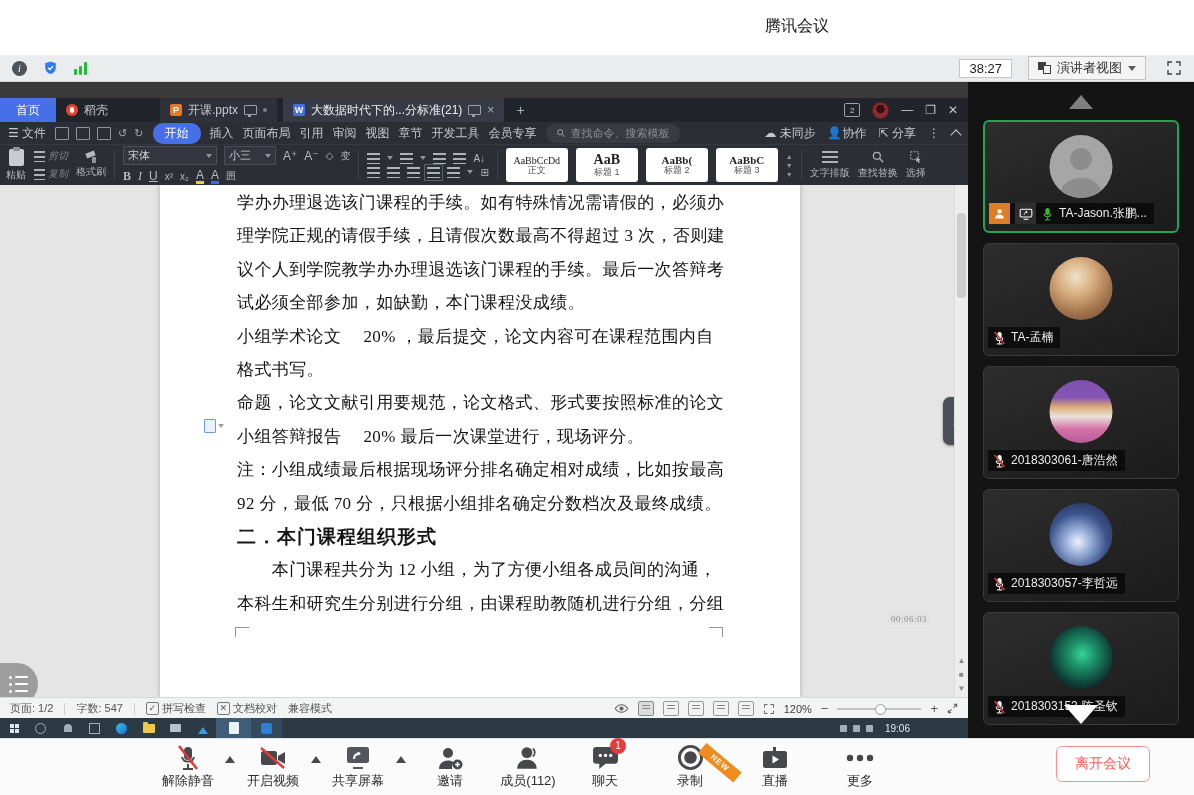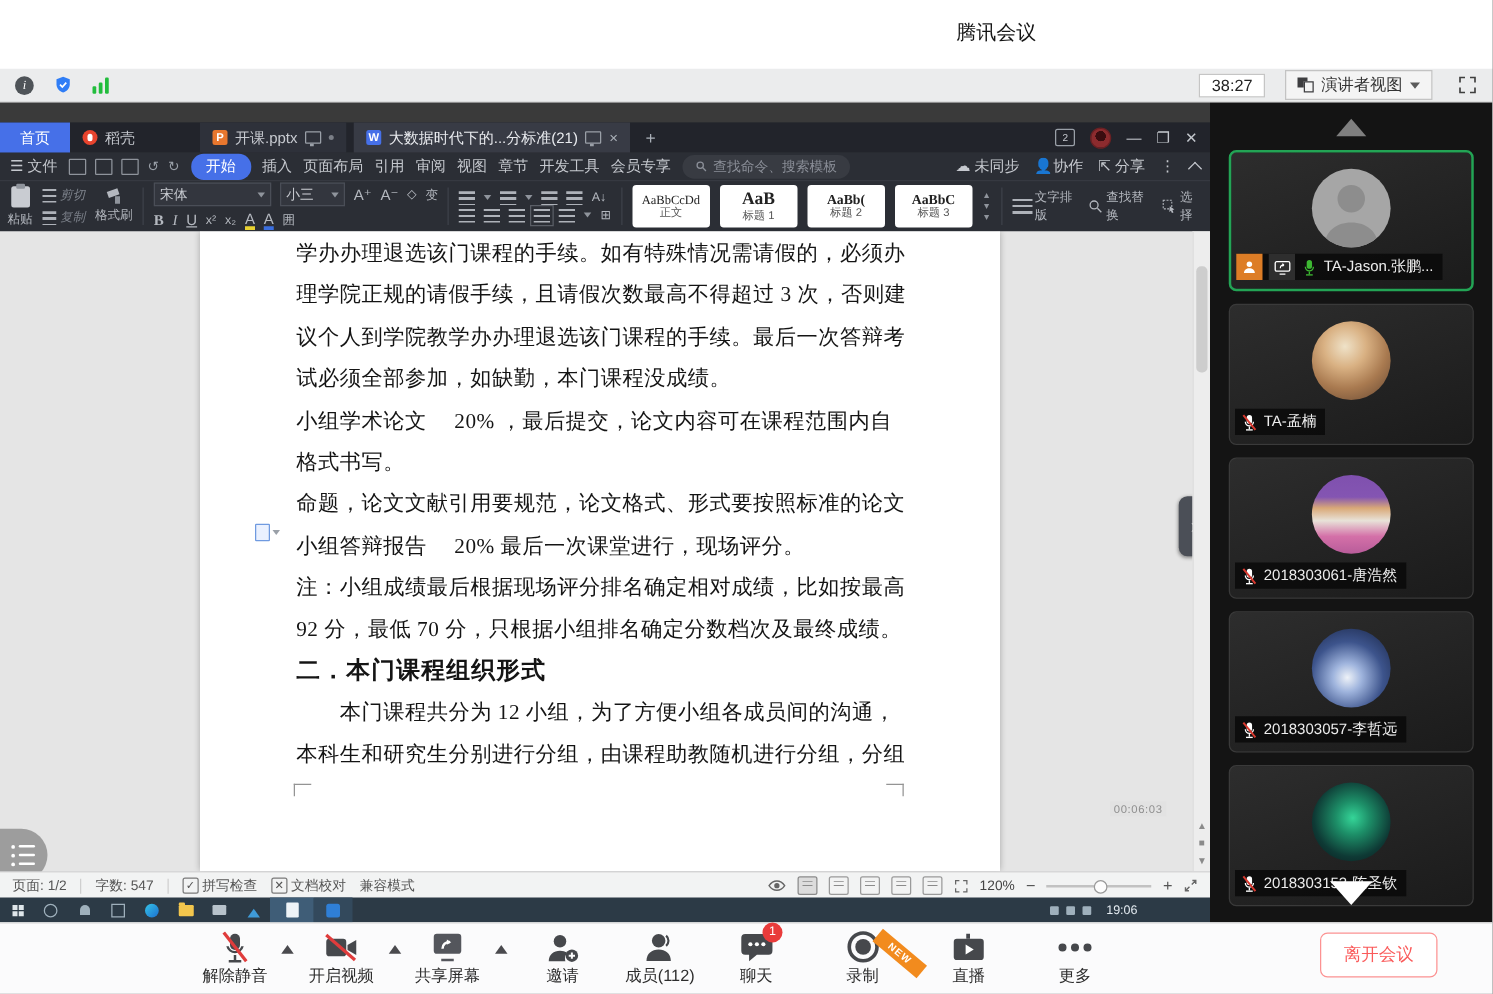--- a/index.html
+++ b/index.html
@@ -77,37 +77,37 @@
   .fcolor.y:after{content:"";position:absolute;left:0;right:0;bottom:0;height:3px;background:#e8d232;}
   .fcolor.b:after{content:"";position:absolute;left:0;right:0;bottom:0;height:3px;background:#3b6fe0;}
   .fsmall{font-size:10px;}
   .mbars{width:13px;height:11px;background:repeating-linear-gradient(180deg,#aeb2b9 0 2px,transparent 2px 5px);flex:none;}
   .mbars.c{width:11px;}
   .mcaret{width:0;height:0;border:3px solid transparent;border-top:4px solid #8f949c;margin-top:3px;}
   .stylebox{width:62px;height:34px;background:#fff;border-radius:3px;display:flex;flex-direction:column;align-items:center;justify-content:center;line-height:1.1;}
   .stylebox .s1{font-family:"Liberation Serif",serif;font-size:11px;color:#222;font-weight:bold;white-space:nowrap;}
   .stylebox .s2{font-size:9px;color:#555;}
   .styscroll{display:flex;flex-direction:column;gap:2px;color:#8f949c;font-size:7px;line-height:1;}
-  .rtool{display:flex;flex-direction:row;align-items:center;gap:2px;font-size:10px;color:#b4b8bf;}
+  .rtool{display:flex;flex-direction:column;align-items:center;gap:2px;font-size:10px;color:#b4b8bf;}
   .rtool svg{display:block;}
   
   .docarea{position:relative;height:512px;background:#e5e5e5;overflow:hidden;}
   .page{position:absolute;left:160px;top:0;width:640px;height:512px;background:#fff;box-shadow:0 0 5px rgba(0,0,0,.28);}
   .dlines{position:absolute;left:77px;top:1px;width:494px;font-family:"Liberation Serif","DejaVu Serif",serif;
           font-size:17px;color:#141414;line-height:33.4px;letter-spacing:.4px;}
   .dline{white-space:nowrap;overflow:hidden;}
   .dline.h{font-weight:bold;font-size:19px;letter-spacing:1px;}
   .cm{position:absolute;width:13px;height:9px;}
   .cm.l{left:75px;top:442px;border-top:1px solid #949494;border-left:1px solid #949494;}
   .cm.r{left:549px;top:442px;border-top:1px solid #949494;border-right:1px solid #949494;}
   .comment-ic{position:absolute;left:44px;top:234px;width:10px;height:12px;border:1px solid #6f9ae0;border-radius:1px;background:#eaf1ff;}
   .comment-ic:after{content:"";position:absolute;left:13px;top:4px;border:3px solid transparent;border-top:4px solid #9aa0a8;}
   .flyout{position:absolute;right:0;top:212px;width:25px;height:48px;background:#4b4f57;border-radius:7px 0 0 7px;
           color:#e4e4e4;font-size:17px;display:flex;align-items:center;justify-content:center;box-shadow:0 1px 3px rgba(0,0,0,.4);}
-  .overlay-time{position:absolute;left:888px;top:456px;font-size:9px;color:#8f8f8f;background:rgba(225,225,225,.65);padding:1px 3px;letter-spacing:.5px;}
+  .overlay-time{position:absolute;left:888px;top:428px;font-size:9px;color:#8f8f8f;background:rgba(225,225,225,.65);padding:1px 3px;letter-spacing:.5px;font-family:Liberation Serif, serif;}
   .tocbtn{position:absolute;left:-1px;top:478px;width:39px;height:42px;background:rgba(145,145,145,.85);border-radius:0 22px 22px 0;
           display:flex;align-items:center;justify-content:center;}
   .toclines{display:flex;flex-direction:column;gap:4px;}
   .toclines i{display:flex;align-items:center;gap:3px;}
   .toclines i:before{content:"";width:3px;height:3px;background:#fff;border-radius:50%;}
   .toclines b{display:block;width:13px;height:2.5px;background:#fff;border-radius:1px;}
   .vscroll{position:absolute;right:0;top:0;bottom:0;width:13px;background:#ededed;border-left:1px solid #dcdcdc;}
   .vthumb{position:absolute;left:2px;top:28px;width:9px;height:85px;background:#cdcdcd;border-radius:4px;}
   .vbtns{position:absolute;left:0;right:0;bottom:4px;display:flex;flex-direction:column;align-items:center;gap:6px;color:#8a8a8a;font-size:8px;line-height:1;}
   

